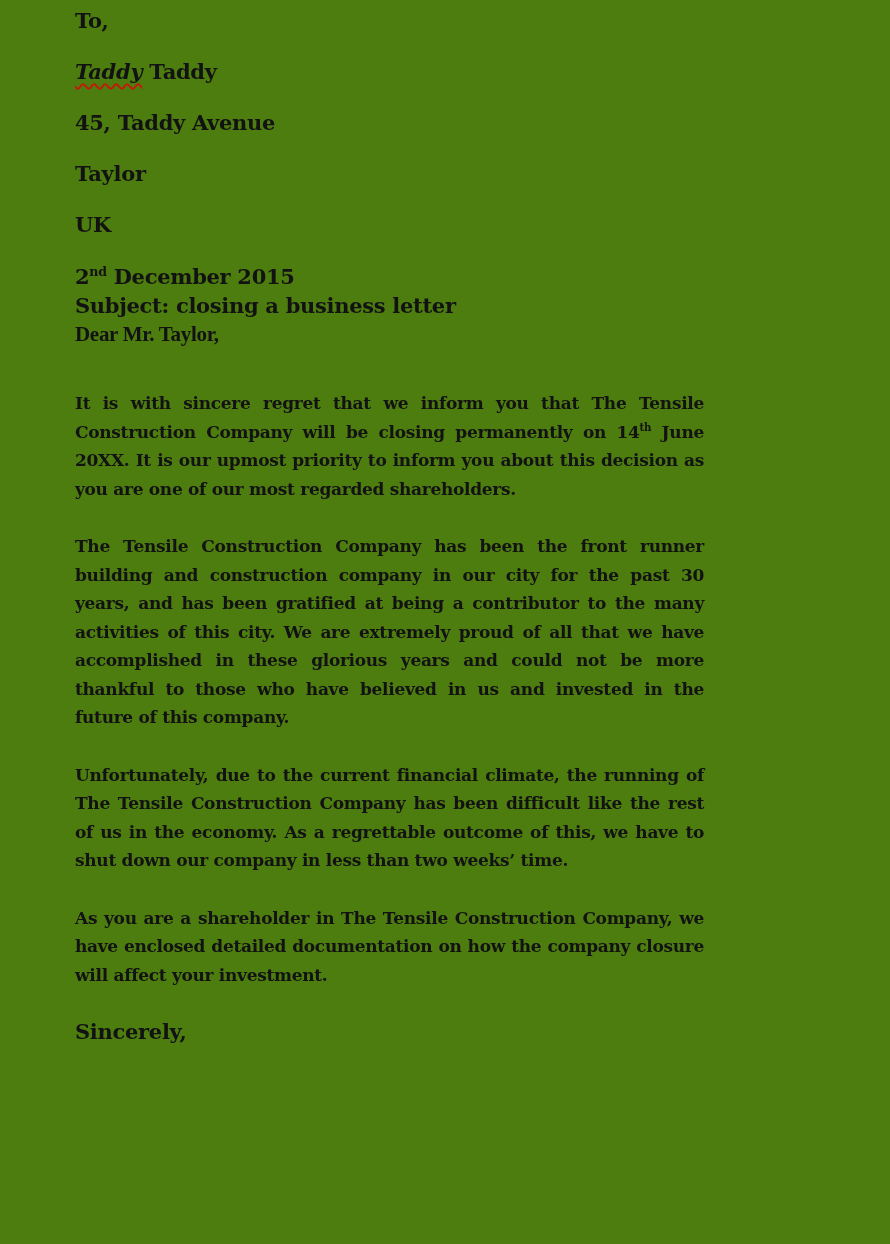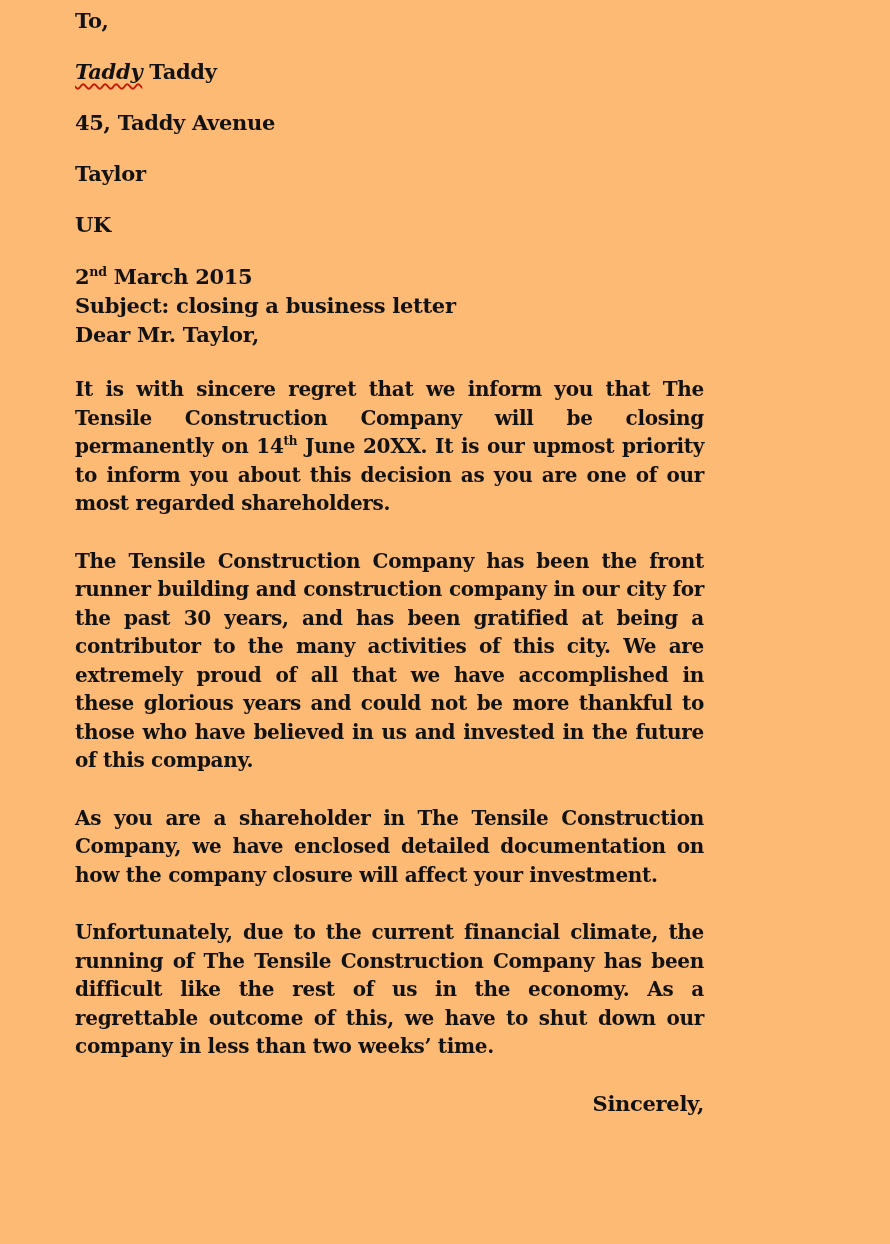--- a/index.html
+++ b/index.html
@@ -13,50 +13,50 @@
     overflow: hidden;
     font-family: "DejaVu Serif", "Liberation Serif", serif;
     font-weight: 700;
     color: #121212;
   }
   .page {
     box-sizing: border-box;
     width: 890px;
     height: 1244px;
     padding: 7px 186px 0 75px;
-    background: #fdba74;
+    background: #4d7c0f;
   }
   .addr-line {
     font-size: 21px;
     line-height: 28px;
     margin: 0 0 23px 0;
     letter-spacing: -0.3px;
   }
   .meta-line {
     font-size: 21px;
     line-height: 29px;
     margin: 0;
     letter-spacing: -0.3px;
   }
   .salutation {
-    margin-bottom: 26px;
+    margin-bottom: 40px;
+    font-family: Liberation Serif, serif;
   }
   p.body-par {
-    font-size: 20px;
+    font-size: 17px;
     line-height: 28.5px;
     margin: 8px 0 29px 0;
     text-align: justify;
     letter-spacing: -0.3px;
   }
   .closing-line {
     font-size: 21px;
     line-height: 28px;
     margin: 0 0 22px 0;
     letter-spacing: -0.3px;
-    text-align: right;
   }
   sup.ord {
     font-size: 0.6em;
     vertical-align: super;
     line-height: 0;
   }
   .misspelled {
     text-decoration-line: underline;
     text-decoration-style: wavy;
     text-decoration-color: #c41808;
@@ -73,30 +73,30 @@
 
   <div class="recipient-block">
     <p class="addr-line">To,</p>
     <p class="addr-line"><span class="misspelled">Taddy</span><span> Taddy</span></p>
     <p class="addr-line">45, Taddy Avenue</p>
     <p class="addr-line">Taylor</p>
     <p class="addr-line">UK</p>
   </div>
 
   <div class="meta-block">
-    <p class="meta-line"><span>2</span><sup class="ord">nd</sup><span> March 2015</span></p>
+    <p class="meta-line"><span>2</span><sup class="ord">nd</sup><span> December 2015</span></p>
     <p class="meta-line">Subject: closing a business letter</p>
     <p class="meta-line salutation">Dear Mr. Taylor,</p>
   </div>
 
   <div class="body-block">
     <p class="body-par"><span>It is with sincere regret that we inform you that The Tensile Construction Company will be closing permanently on 14</span><sup class="ord">th</sup><span> June 20XX. It is our upmost priority to inform you about this decision as you are one of our most regarded shareholders.</span></p>
     <p class="body-par">The Tensile Construction Company has been the front runner building and construction company in our city for the past 30 years, and has been gratified at being a contributor to the many activities of this city. We are extremely proud of all that we have accomplished in these glorious years and could not be more thankful to those who have believed in us and invested in the future of this company.</p>
+    <p class="body-par">Unfortunately, due to the current financial climate, the running of The Tensile Construction Company has been difficult like the rest of us in the economy. As a regrettable outcome of this, we have to shut down our company in less than two weeks’ time.</p>
     <p class="body-par">As you are a shareholder in The Tensile Construction Company, we have enclosed detailed documentation on how the company closure will affect your investment.</p>
-    <p class="body-par">Unfortunately, due to the current financial climate, the running of The Tensile Construction Company has been difficult like the rest of us in the economy. As a regrettable outcome of this, we have to shut down our company in less than two weeks’ time.</p>
   </div>
 
   <div class="closing-block">
     <p class="closing-line">Sincerely,</p>
 
   </div>
 
 </div>
 
 </body></html>

